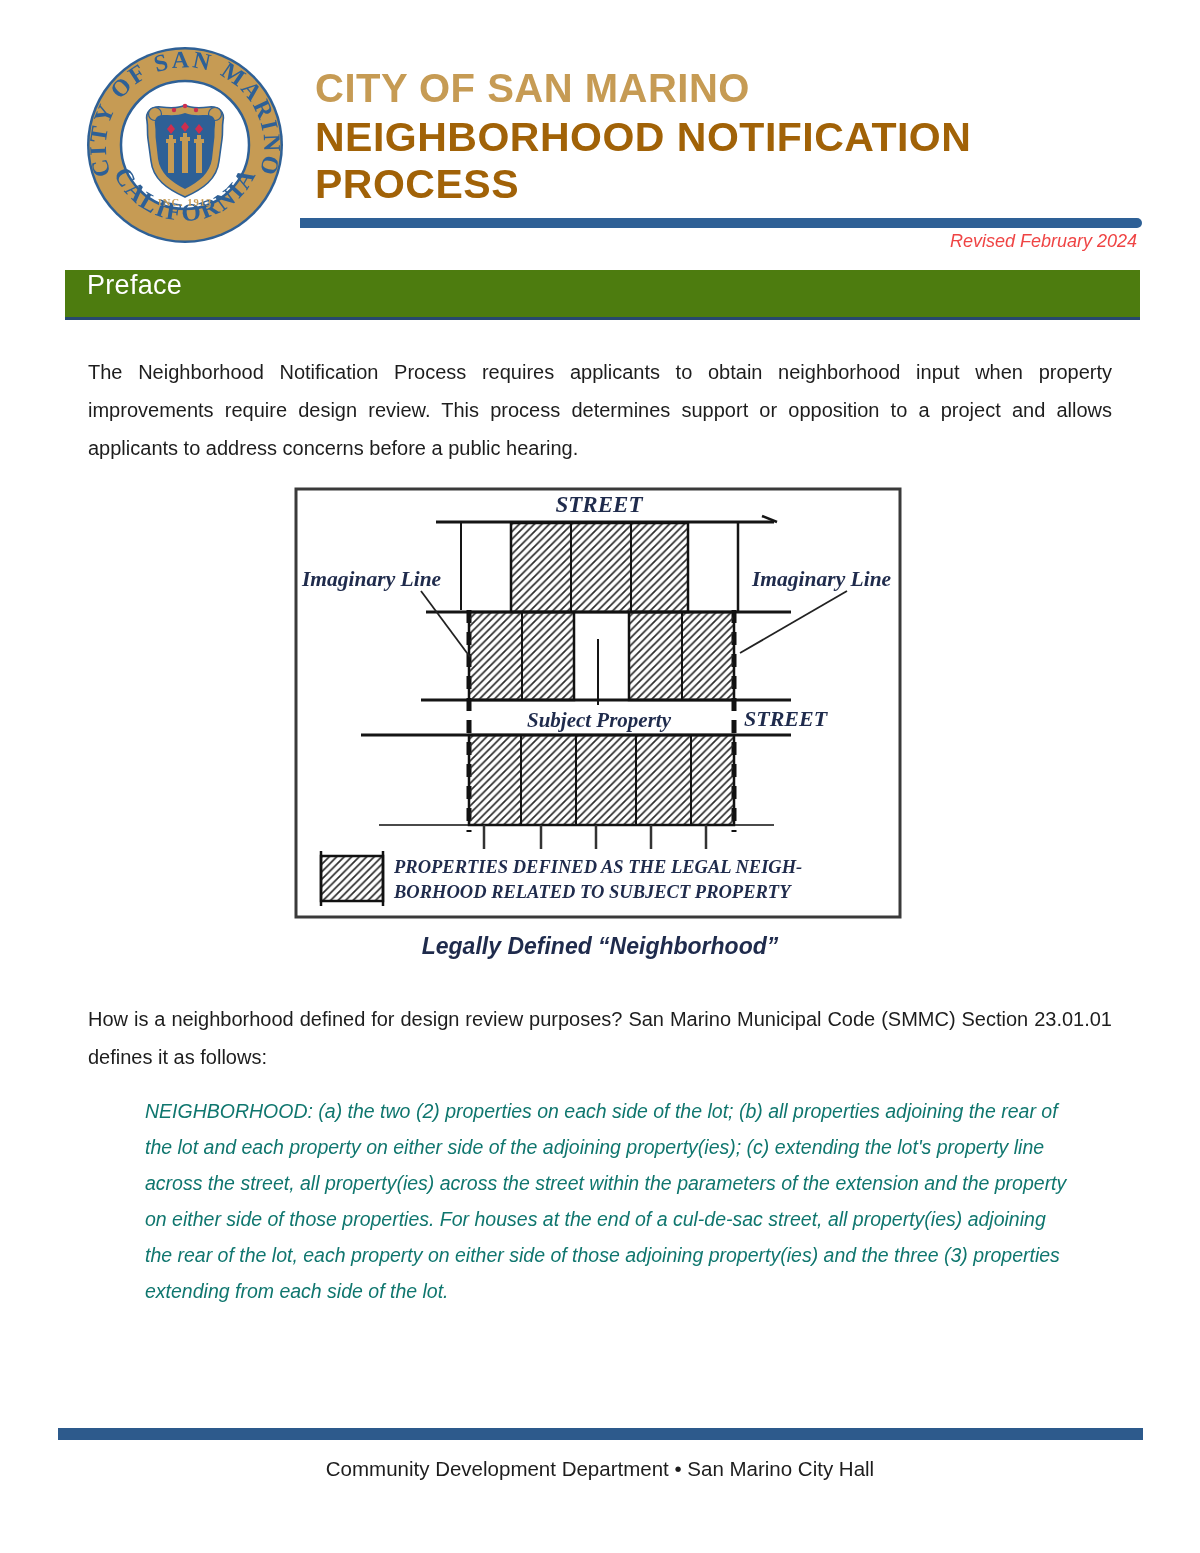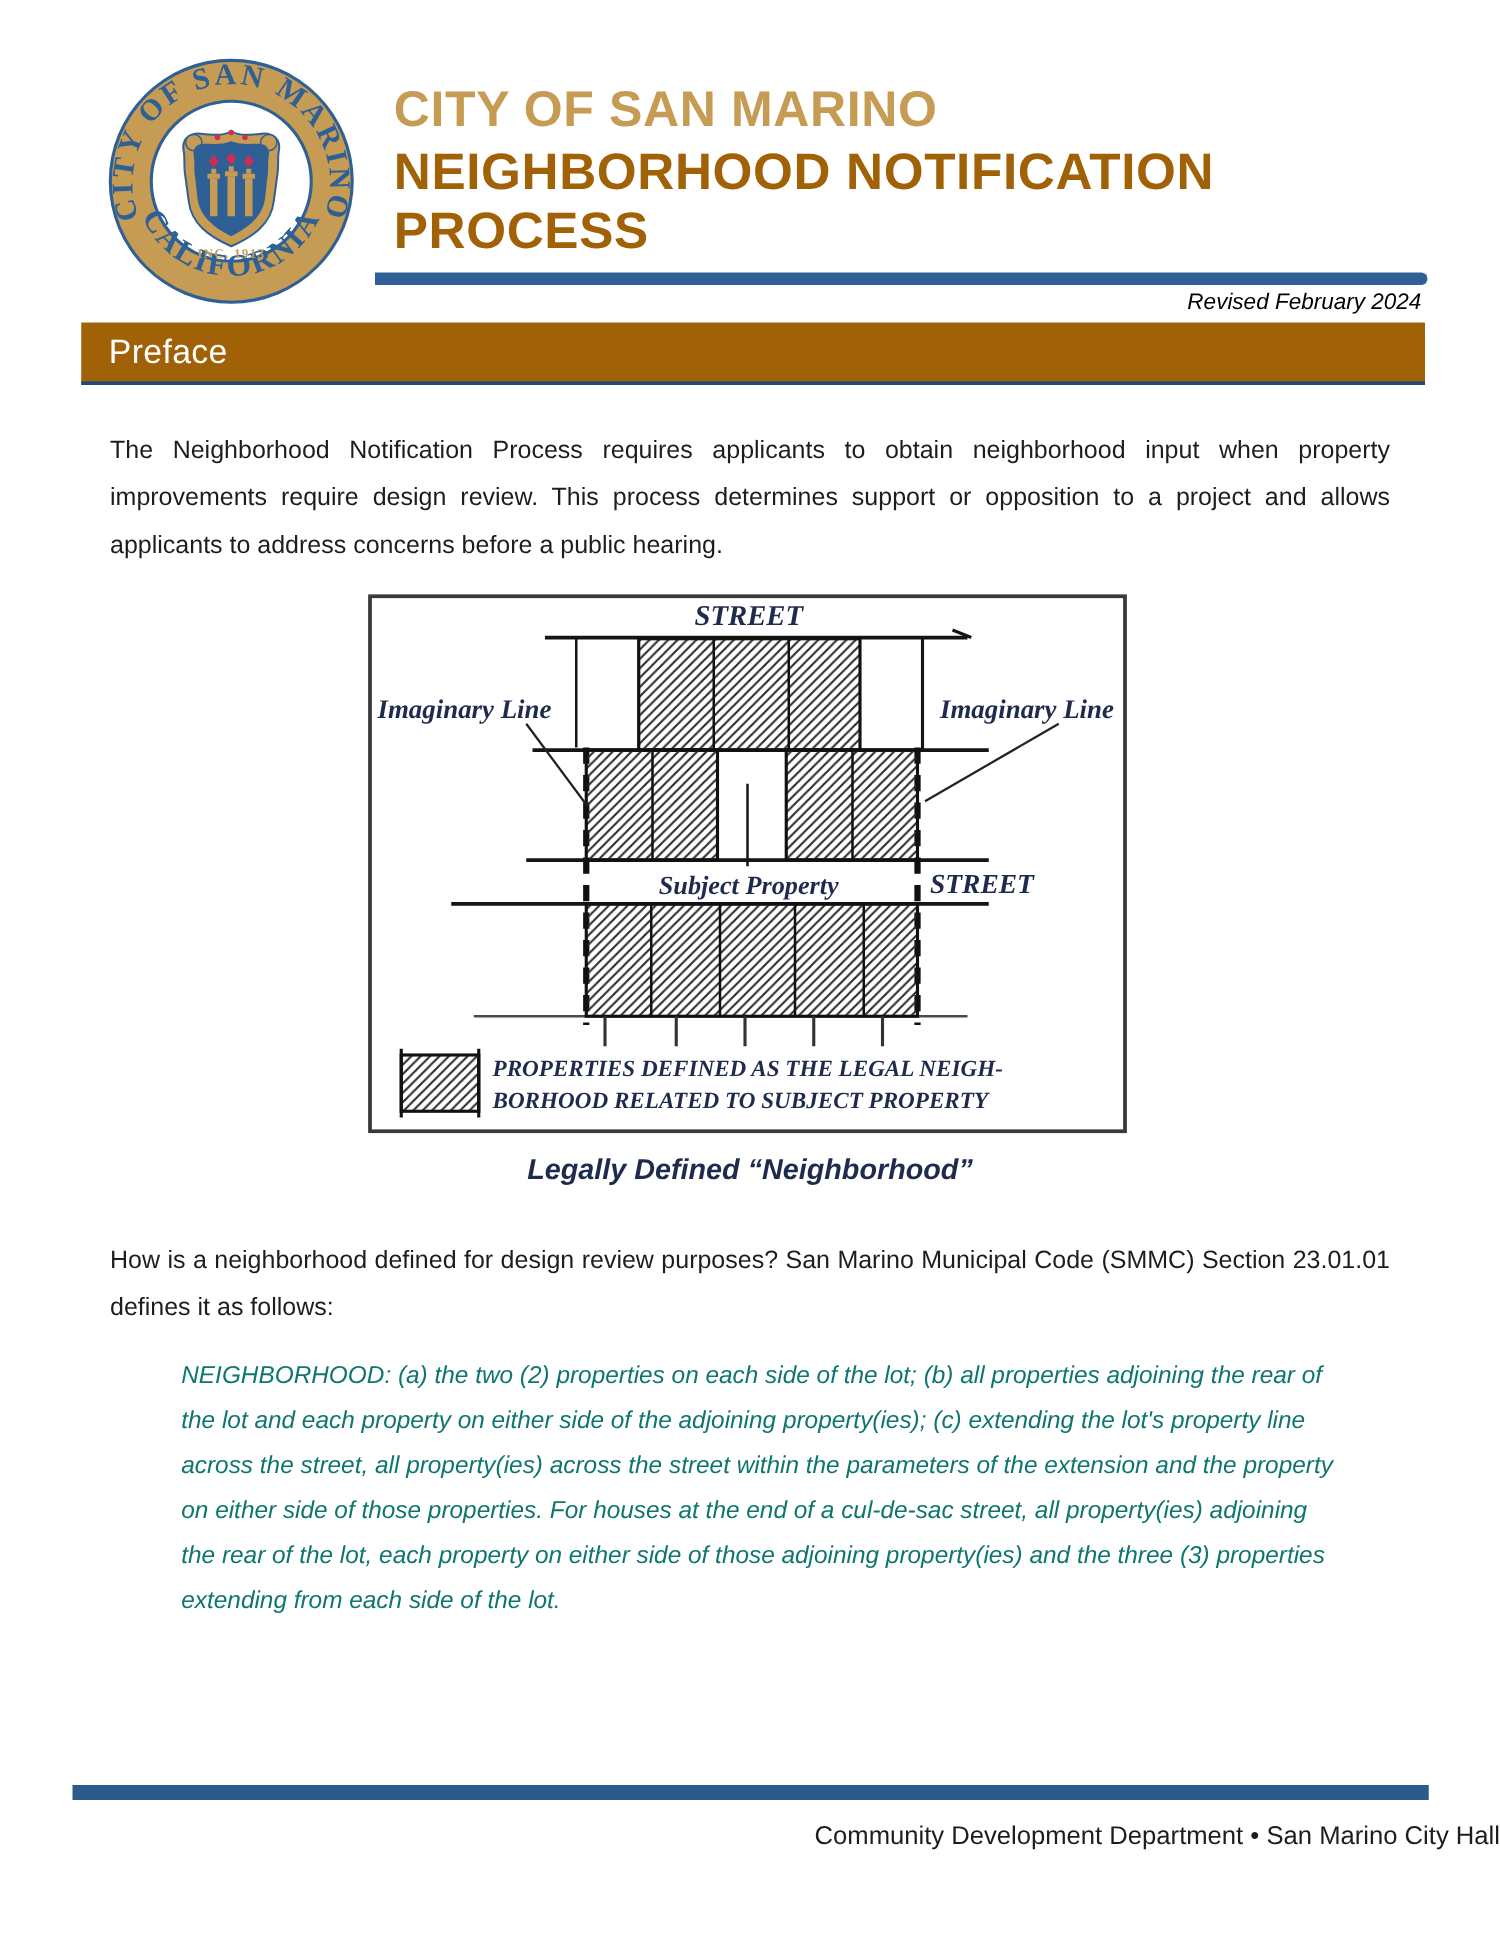--- a/index.html
+++ b/index.html
@@ -24,29 +24,29 @@
   .title-main {
     margin: 4px 0 0 0; font-size: 41px; font-weight: bold; letter-spacing: 0.5px;
     color: #a16207; line-height: 47px; max-width: 820px;
   }
   .title-rule {
     position: absolute; left: 300px; top: 218px; width: 842px; height: 10px;
     background: #2E6096; border-radius: 0 6px 6px 0;
   }
   .revised {
     position: absolute; right: 63px; top: 231px; font-size: 18px; font-style: italic;
-    color: #000000;
+    color: #ef4444;
     text-align: center;
   }
 
   
   .preface-bar {
-    margin: 0 60px 0 65px; height: 47px; background: #a16207;
+    margin: 12px 60px 0 65px; height: 47px; background: #4d7c0f;
     border-bottom: 3px solid #27496F;
-    display: flex; align-items: center;
+    display: flex; align-items: flex-start;
   }
   .preface-bar .label {
     color: #ffffff; font-size: 27px; padding-left: 22px; letter-spacing: 0.3px;
   }
 
   
   .content { margin: 0 88px; }
   .content p.body-par {
     margin: 0 0 17px 0; font-size: 20px; line-height: 38px;
     text-align: justify;
@@ -69,21 +69,21 @@
 
   
   .quote {
     margin: 12px 34px 0 57px; font-size: 19.5px; font-style: italic;
     line-height: 36px; color: #0f766e;
   }
 
   
   .footer { position: absolute; left: 0; right: 0; top: 1428px; }
   .footer-bar { margin: 0 57px 0 58px; height: 12px; background: #2D5A8C; }
-  .footer-text { margin-top: 11px; text-align: right; font-size: 20.5px; line-height: 35px; }
+  .footer-text { margin-top: 11px; text-align: center; font-size: 20.5px; line-height: 35px; }
 </style>
 </head>
 <body>
 
 <div class="page">
 
   <div class="header">
 
     <svg class="seal" viewBox="0 0 200 200">
       <circle cx="100" cy="100" r="98" fill="#2E6096"></circle>

